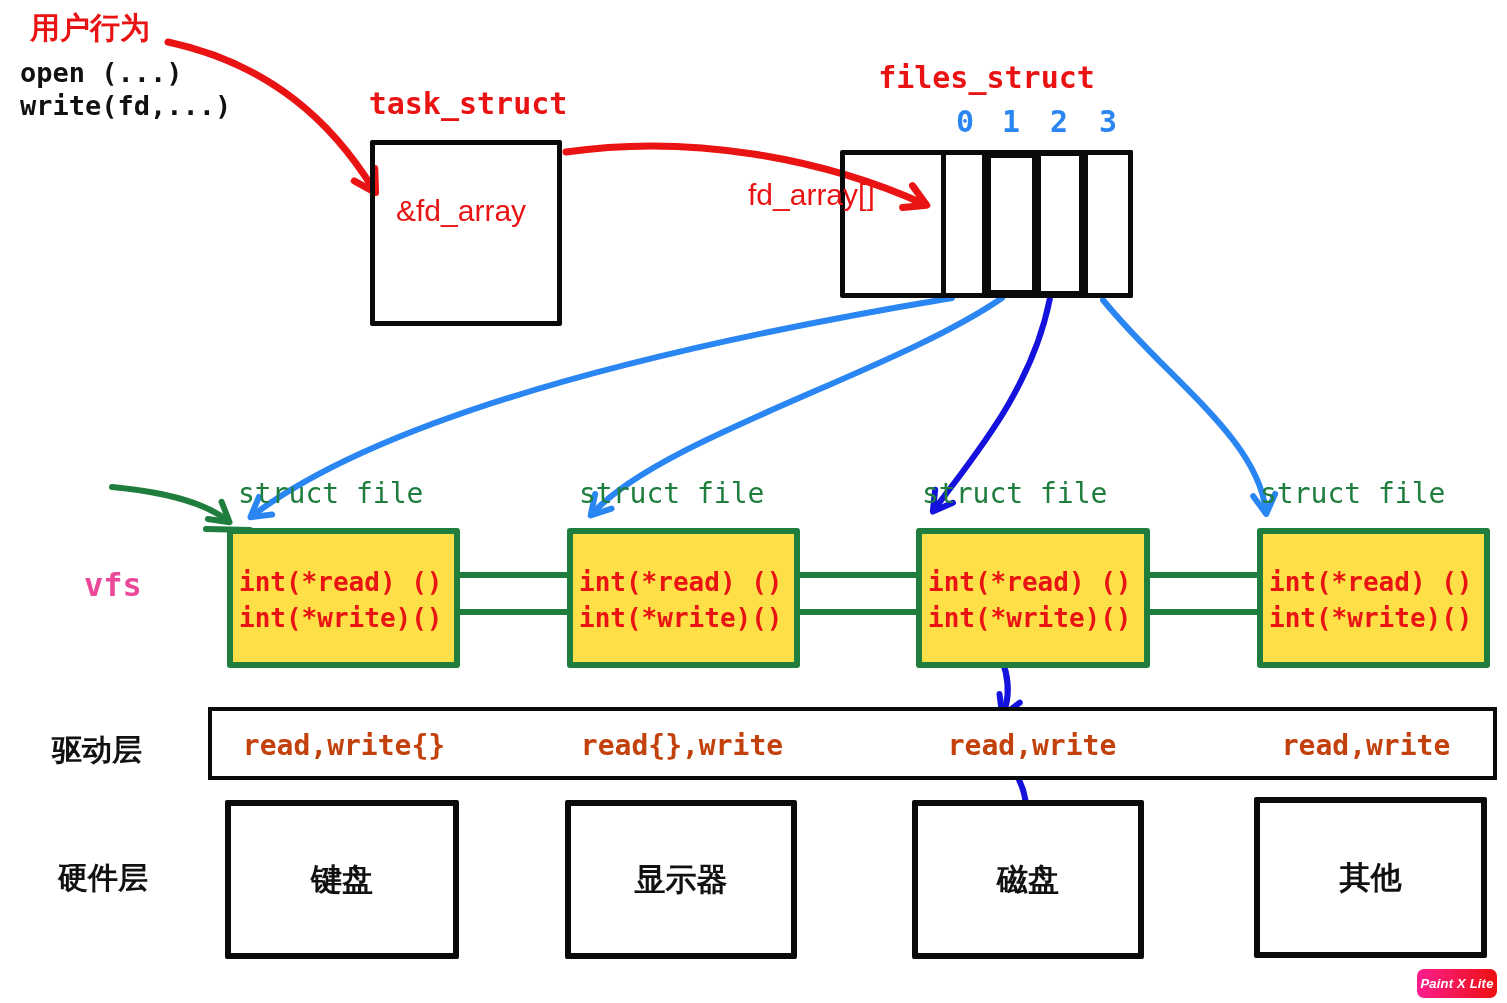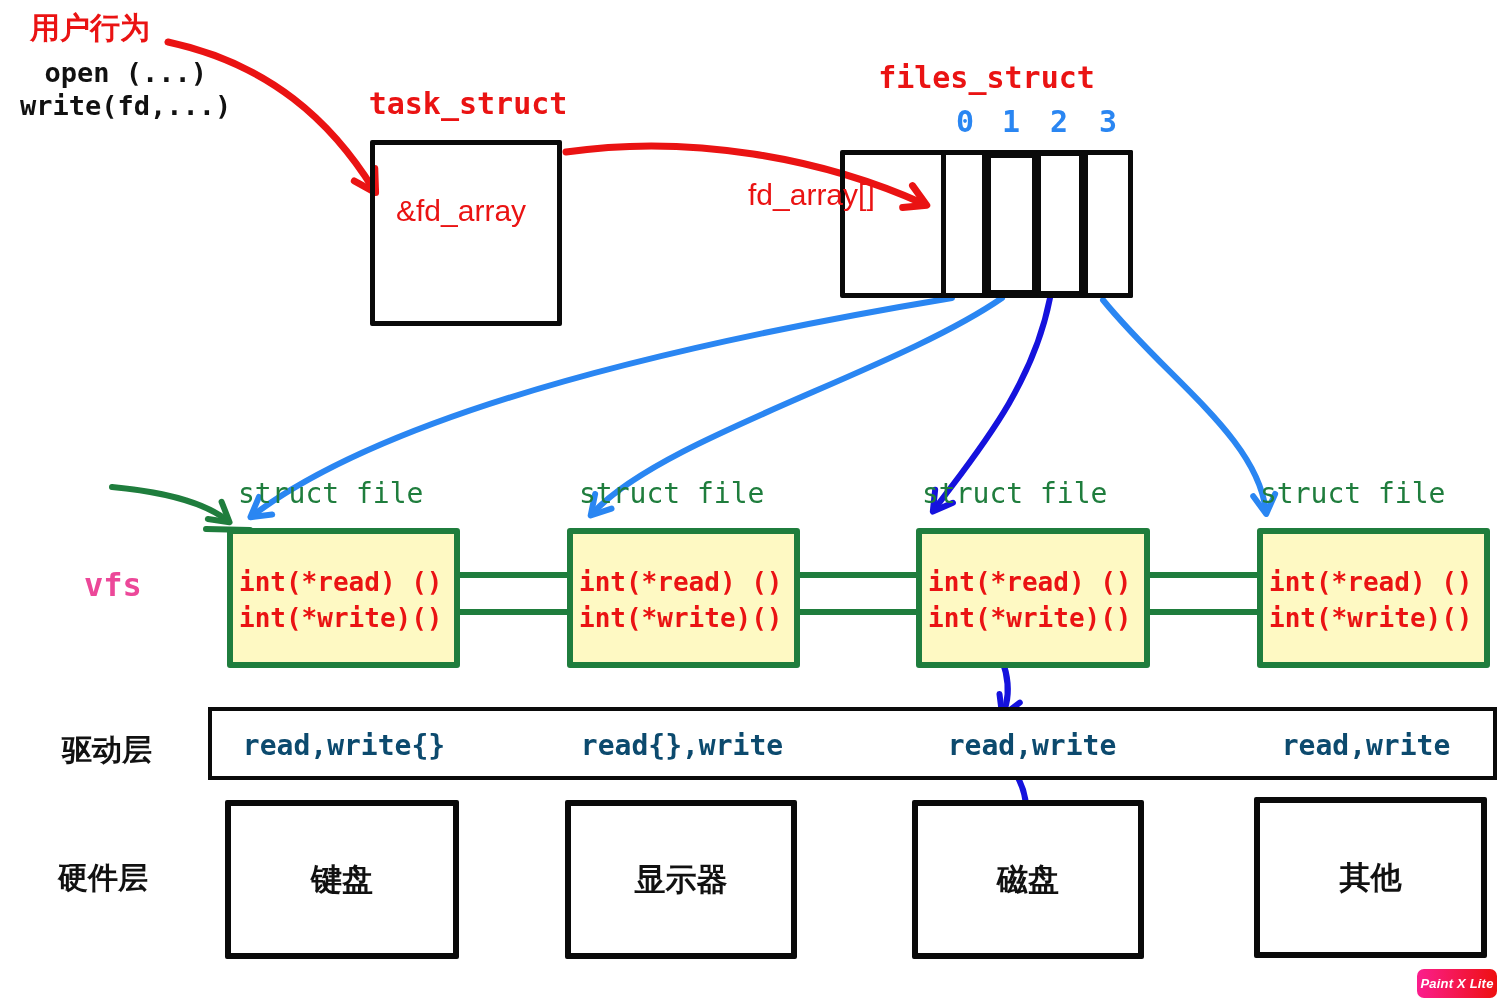--- a/index.html
+++ b/index.html
@@ -1,42 +1,42 @@
 <!DOCTYPE html>
 <html><head>
 <meta charset="utf-8">
 <style>
   html,body{margin:0;padding:0;background:#ffffff;}
   body{width:1507px;height:1003px;position:relative;overflow:hidden;
        font-family:"Liberation Sans", sans-serif;}
-  .abs{position:absolute;text-align:center;}
+  .abs{position:absolute;}
   .mono{font-family:"DejaVu Sans Mono", monospace;}
   .sans{font-family:"Liberation Sans", sans-serif;}
   .red{color:#ea1313;}
   .green{color:#1f7d3d;}
   .blue{color:#2a86f2;}
   .black{color:#ec4899;}
   .bold{font-weight:bold;}
   .center{text-align:center;}
 
   #overlay{position:absolute;left:0;top:0;width:1507px;height:1003px;pointer-events:none;}
 
   
   .code-line{font-size:27px;font-weight:bold;line-height:33px;color:#111;}
 
   
   .box-black{border:5px solid #0a0a0a;background:transparent;box-sizing:border-box;border-radius:2px;}
   .cell{border:5px solid #0a0a0a;background:transparent;box-sizing:border-box;border-radius:2px;}
 
   
-  .struct-box{border:6px solid #1f7d3d;background:#fef9c3;box-sizing:border-box;border-radius:3px;}
+  .struct-box{border:6px solid #1f7d3d;background:#fde047;box-sizing:border-box;border-radius:3px;}
   .struct-line{font-size:26px;font-weight:bold;color:#ea1313;line-height:36px;white-space:nowrap;}
 
   .driver-box{border:4px solid #0a0a0a;background:#fff;box-sizing:border-box;}
-  .driver-entry{font-size:28px;font-weight:bold;color:#0c4a6e;white-space:nowrap;}
+  .driver-entry{font-size:28px;font-weight:bold;color:#c2410c;white-space:nowrap;}
 
   .hw-box{border:6px solid #0a0a0a;background:#fff;box-sizing:border-box;border-radius:2px;
           display:flex;align-items:center;justify-content:center;
           font-size:31px;font-weight:bold;color:#111;}
 
   .layer-label{font-size:30px;font-weight:bold;color:#111;}
 
   .watermark{position:absolute;left:1417px;top:969px;width:80px;height:29px;
              background:linear-gradient(90deg,#fb1e8e,#ee1010);
              border-radius:7px;display:flex;align-items:center;justify-content:center;
@@ -124,21 +124,21 @@
 </div>
 <div class="abs struct-box" style="left:916px;top:528px;width:234px;height:140px;">
   <div class="abs mono struct-line" style="left:6px;top:30px;">int(*read) ()</div>
   <div class="abs mono struct-line" style="left:6px;top:66px;">int(*write)()</div>
 </div>
 <div class="abs struct-box" style="left:1257px;top:528px;width:233px;height:140px;">
   <div class="abs mono struct-line" style="left:6px;top:30px;">int(*read) ()</div>
   <div class="abs mono struct-line" style="left:6px;top:66px;">int(*write)()</div>
 </div>
 
-<div class="abs layer-label" style="left:62px;top:730px;">驱动层</div>
+<div class="abs layer-label" style="left:52px;top:730px;">驱动层</div>
 <div class="abs driver-box" style="left:208px;top:707px;width:1289px;height:73px;"></div>
 <div class="abs mono driver-entry center" style="left:233px;top:729px;width:222px;">read,write{}</div>
 <div class="abs mono driver-entry center" style="left:571px;top:729px;width:222px;">read{},write</div>
 <div class="abs mono driver-entry center" style="left:921px;top:729px;width:222px;">read,write</div>
 <div class="abs mono driver-entry center" style="left:1255px;top:729px;width:222px;">read,write</div>
 
 <div class="abs layer-label" style="left:58px;top:858px;">硬件层</div>
 <div class="abs hw-box" style="left:225px;top:800px;width:234px;height:159px;">
   <span>键盘</span>
 </div>

